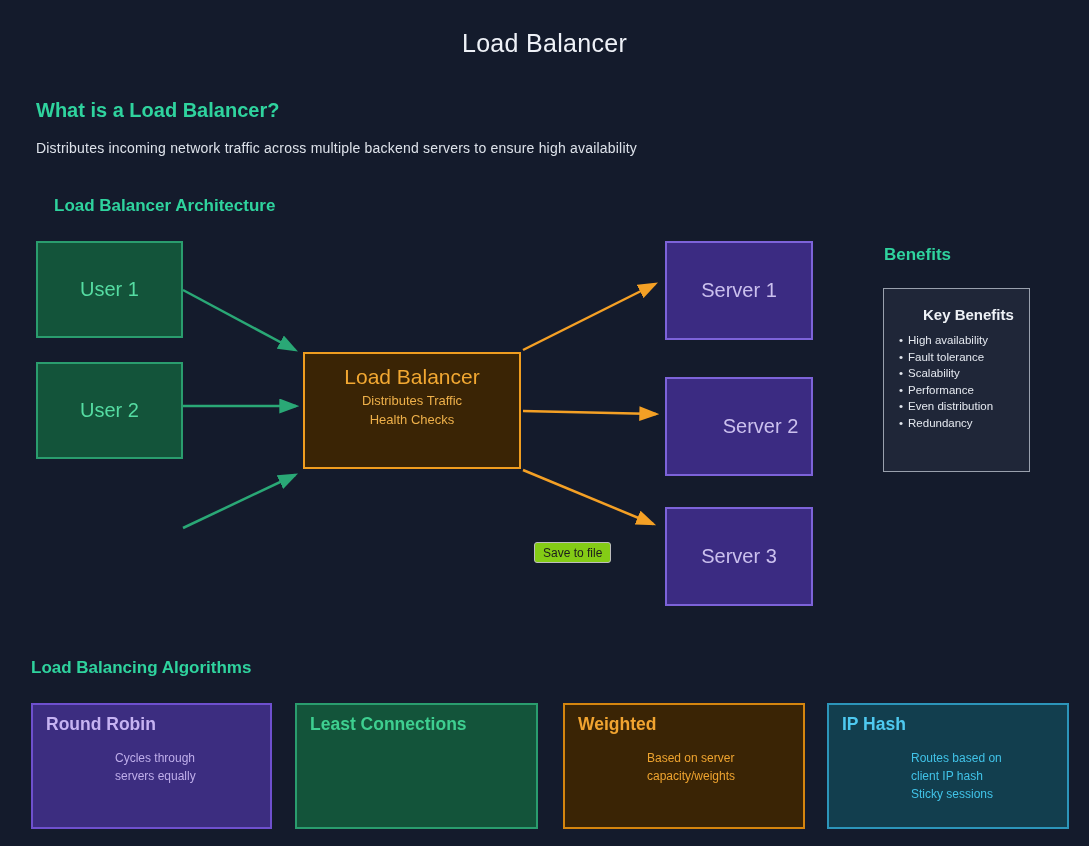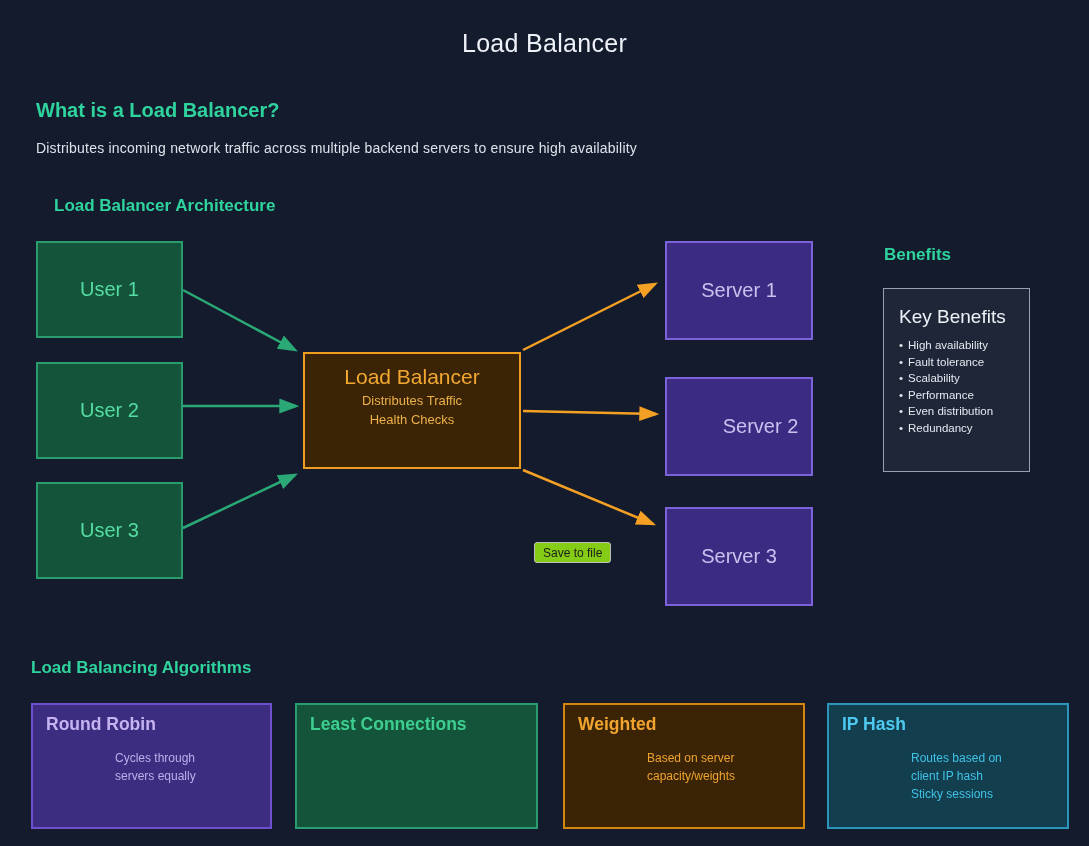--- a/index.html
+++ b/index.html
@@ -43,21 +43,21 @@
   }
   .lb-title{font-size:21px;color:#f2a832;font-weight:500;}
   .lb-line{font-size:13px;color:#eeb04a;margin-top:4px;}
 
   .arrows{position:absolute;left:0;top:0;width:1089px;height:846px;pointer-events:none;}
 
   .benefits-panel{
     position:absolute;left:883px;top:288px;width:147px;height:184px;box-sizing:border-box;
     background:#1f2638;border:1px solid #99a0ad;padding:17px 10px 0 15px;
   }
-  .benefits-panel-title{font-size:19px;font-weight:400;color:#eef1f6;margin-bottom:9px;}
+  .benefits-panel-title{font-size:15px;font-weight:700;color:#eef1f6;margin-bottom:9px;margin-left:24px;}
   .benefit-item{font-size:11.5px;color:#e4e8ef;line-height:16.5px;white-space:nowrap;}
   .benefit-item::before{content:"\2022";margin-right:5px;}
 
   .save-btn{
     position:absolute;left:534px;top:542px;height:21px;padding:0 8px;
     background:#84cc16;border:1px solid #bdbdbd;border-radius:3px;
     font-family:"Liberation Sans", sans-serif;font-size:12px;color:#1c1c1c;cursor:pointer;
   }
 
   .algo-card{
@@ -105,23 +105,20 @@
     <line x1="523" y1="350" x2="655" y2="284" stroke="#f4a025" stroke-width="2.5" marker-end="url(#ah-orange)"></line>
     <line x1="523" y1="411" x2="656" y2="414" stroke="#f4a025" stroke-width="2.5" marker-end="url(#ah-orange)"></line>
     <line x1="523" y1="470" x2="653" y2="524" stroke="#f4a025" stroke-width="2.5" marker-end="url(#ah-orange)"></line>
   </svg>
 
   <div class="node user-node user-1">
     <span>User 1</span>
   </div>
   <div class="node user-node user-2">
     <span>User 2</span>
-  </div>
-  <div class="node user-node user-3">
-    <span>User 3</span>
   </div>
 
   <div class="node lb-node">
     <div class="lb-title">Load Balancer</div>
     <div class="lb-line">Distributes Traffic</div>
     <div class="lb-line">Health Checks</div>
   </div>
 
   <div class="node server-node server-1">
     <span>Server 1</span>

